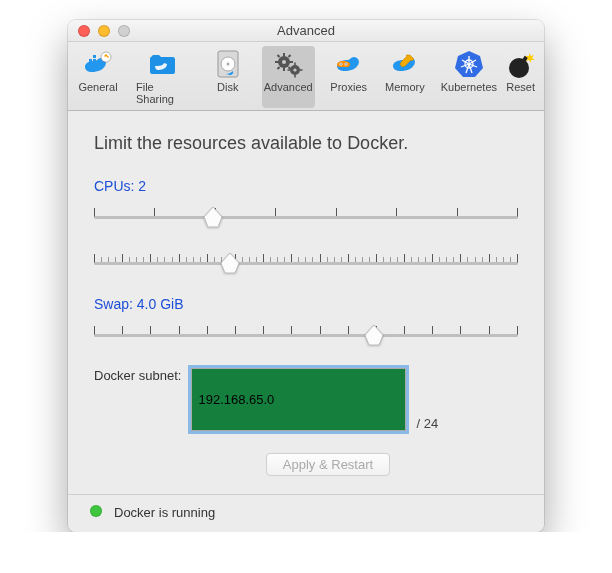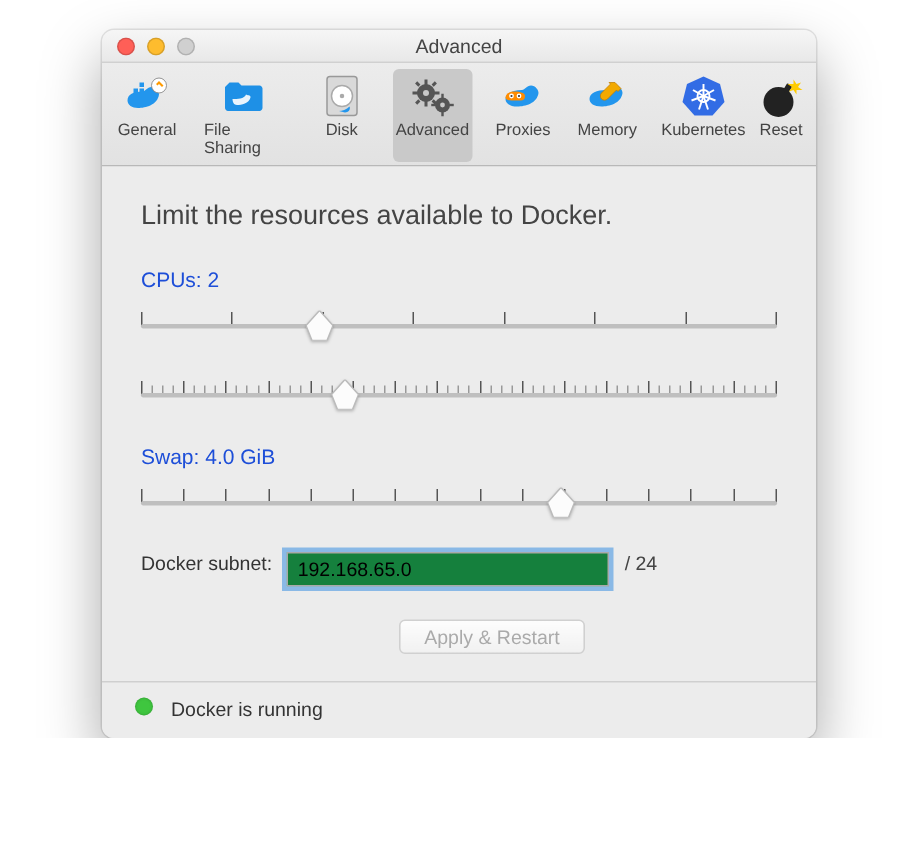--- a/index.html
+++ b/index.html
@@ -123,21 +123,21 @@
   .subnet-input {
     width: 215px;
     padding: 3px 6px;
     font-size: 13px;
     border: 1px solid #a9a9a9;
     background: #15803d;
     outline: 3px solid #8ab9e6;
     outline-offset: 0;
     border-radius: 0;
   }
-  .suffix { font-size: 13px; color: #444; }
+  .suffix { font-size: 13px; color: #444; margin-top: 48px; }
   .apply-row { text-align: center; margin-top: 22px; }
   .apply-btn {
     display: inline-block;
     padding: 3px 16px;
     font-size: 13px;
     color: #aaa;
     background: linear-gradient(#fdfdfd,#f1f1f1);
     border: 1px solid #d0d0d0;
     border-radius: 4px;
     margin-left: 44px;

